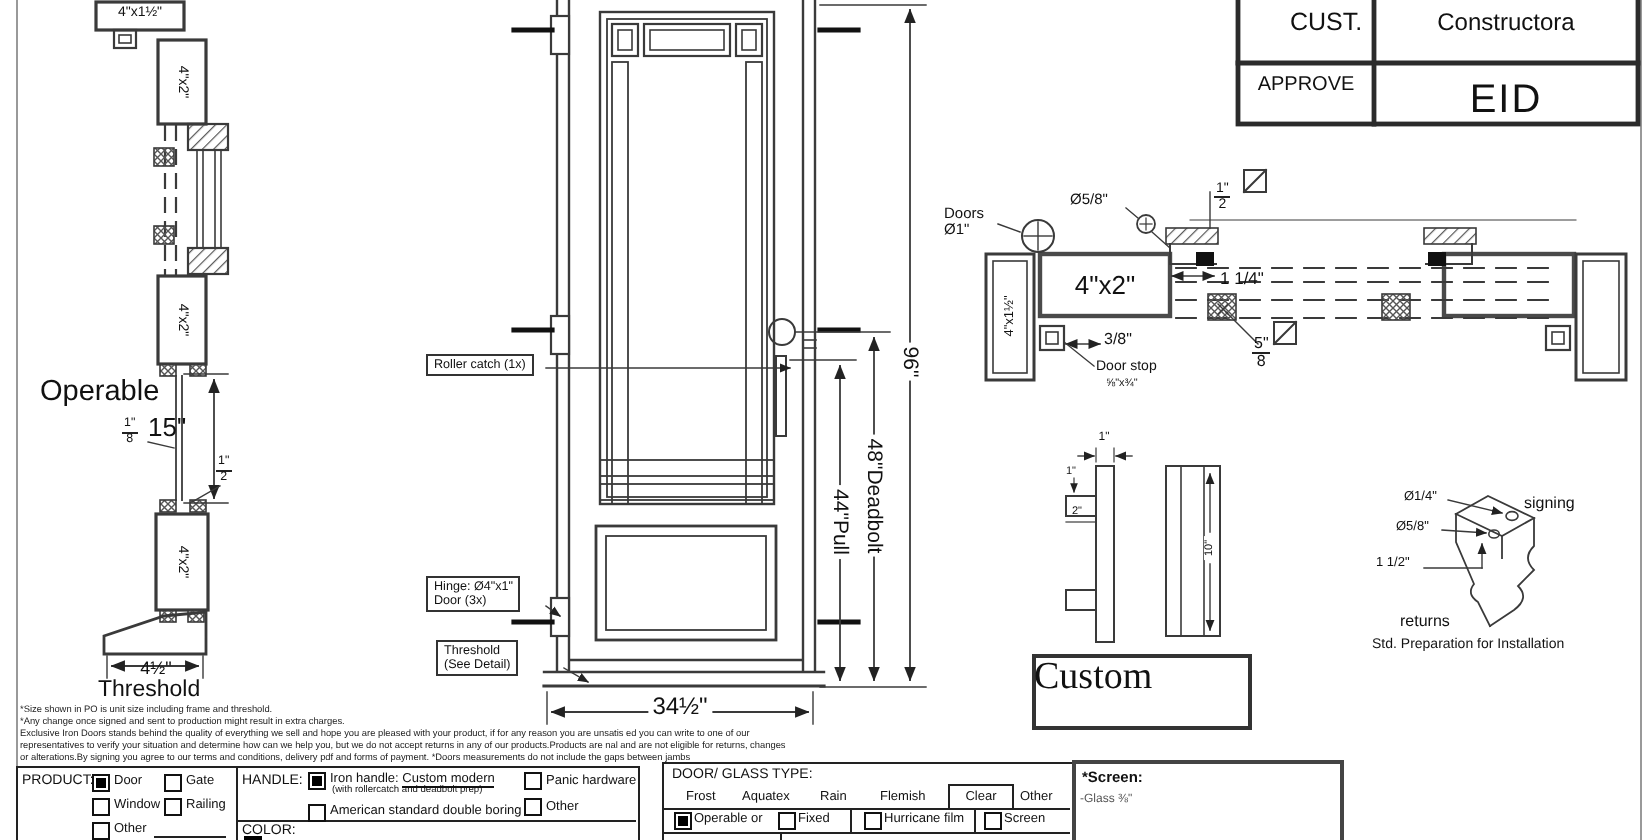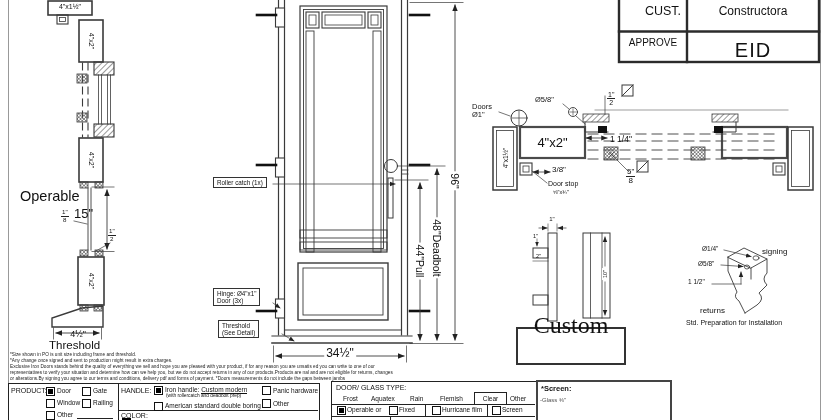--- a/index.html
+++ b/index.html
@@ -283,21 +283,21 @@
   <div class="abs" style="left:553px;top:189px;font-size:5.5px">⅝"x¾"</div>
   <div class="frac" style="left:626px;top:168px;font-size:8px">
     <span class="n">5"</span>
     <span class="d">8</span>
   </div>
 
   <div class="ctr" style="left:552px;top:219px;font-size:6px">1"</div>
   <div class="abs" style="left:533px;top:233px;font-size:5.5px">1"</div>
   <div class="abs" style="left:536px;top:253px;font-size:5.5px">2"</div>
   <div class="rr dimtxt" style="left:605px;top:274px;font-size:5.5px">10"</div>
-  <div class="abs" style="left:517px;top:312px;width:108px;text-align:center;font-size:24px;font-family:'Liberation Serif',serif">Custom</div>
+  <div class="abs" style="left:517px;top:328px;width:108px;font-size:19px;font-family:'Liberation Serif',serif">Custom</div>
 
   <div class="abs f65" style="left:702px;top:245px">Ø1/4"</div>
   <div class="abs f65" style="left:698px;top:260px">Ø5/8"</div>
   <div class="abs f65" style="left:688px;top:278px">1 1/2"</div>
   <div class="abs" style="left:762px;top:247px;font-size:8px">signing</div>
   <div class="abs" style="left:700px;top:306px;font-size:8px">returns</div>
   <div class="abs" style="left:686px;top:319px;font-size:7px">Std. Preparation for Installation</div>
 
   <div class="fine" style="left:10px;top:352px">*Size shown in PO is unit size including frame and threshold.</div>
   <div class="fine" style="left:10px;top:358px">*Any change once signed and sent to production might result in extra charges.</div>

